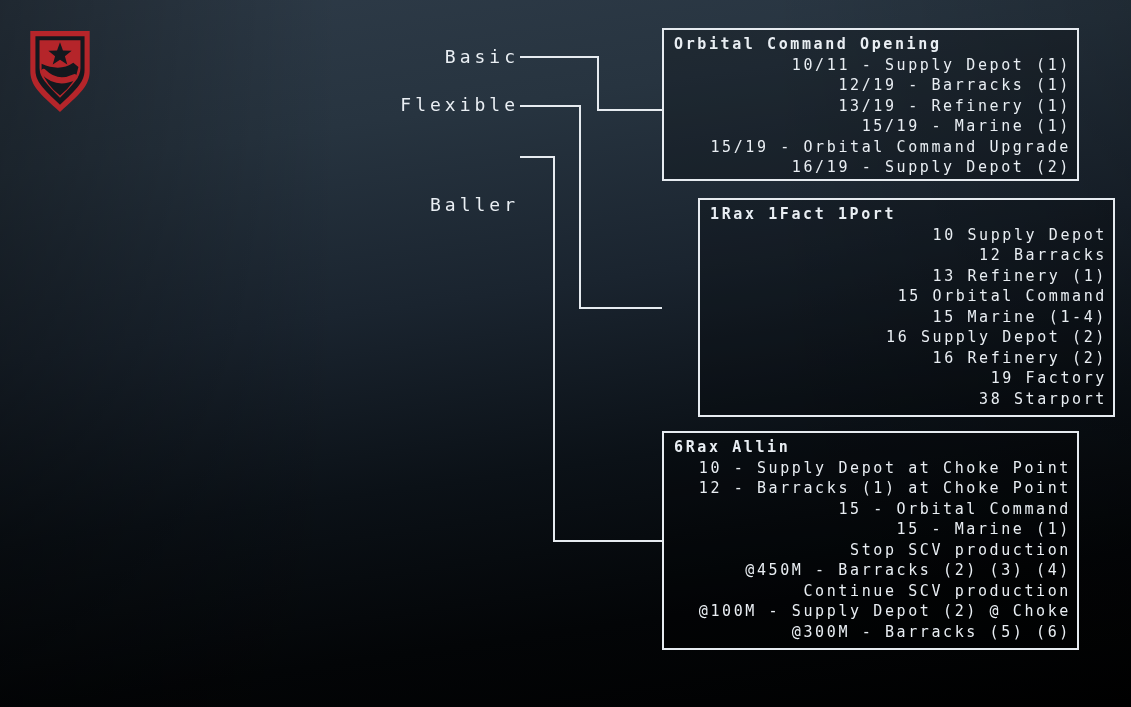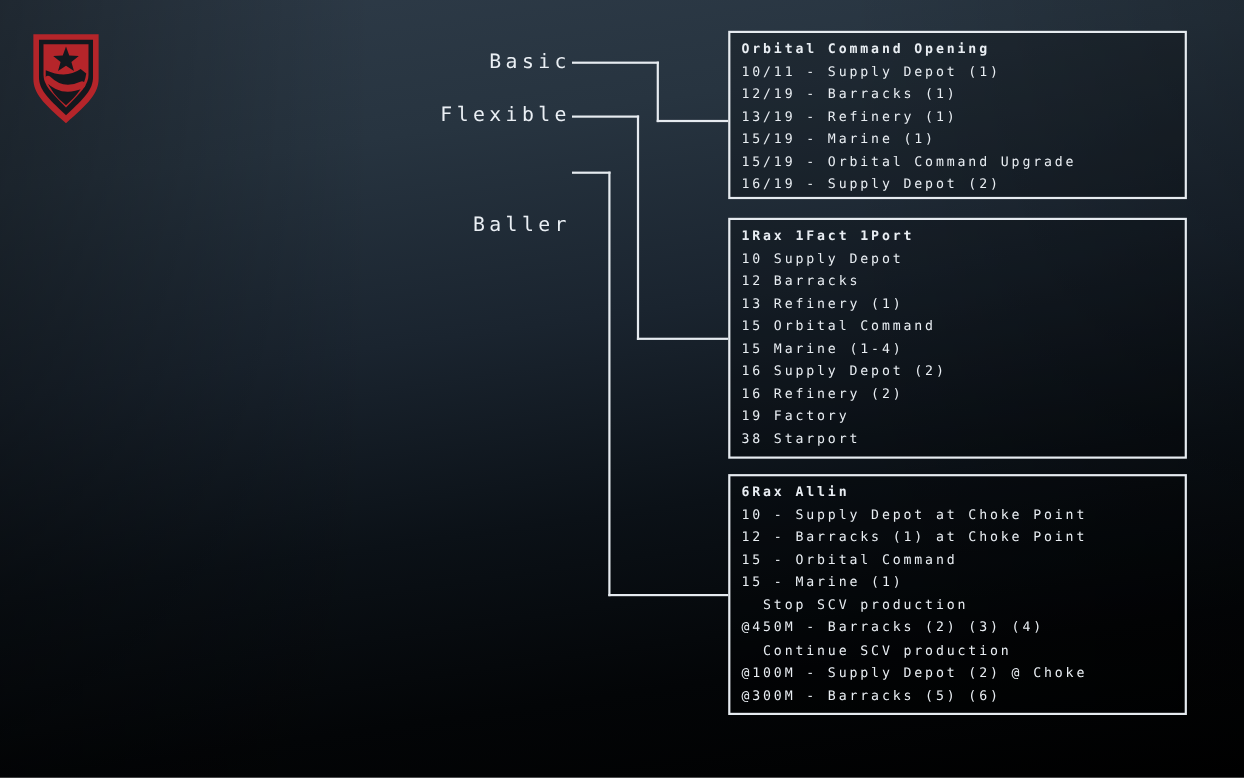--- a/index.html
+++ b/index.html
@@ -23,29 +23,29 @@
   #label-basic    { top: 46px; }
   #label-flexible { top: 94px; }
   #label-baller   { top: 146px; margin-top: 48px; }
 
   .cline { position: absolute; background: #e6ebf0; }
 
   .box {
     position: absolute; left: 662px; width: 417px; box-sizing: border-box;
     border: 2px solid #e6ebf0; background: rgba(0,0,0,0.22);
     padding: 4px 6px 0 10px;
-    color: #e9eef3; font-size: 12px; letter-spacing: 2.6px;
+    color: #e9eef3; font-size: 15px; letter-spacing: 2.6px;
     overflow: hidden;
   }
   #box-basic    { top: 28px;  height: 153px; }
-  #box-flexible { top: 198px; height: 219px; }
+  #box-flexible { top: 198px; height: 219px; margin-left: 36px; }
   #box-baller   { top: 431px; height: 219px; }
 
   .box-title { font-weight: bold; line-height: 20.5px; white-space: pre; }
-  .box-line  { line-height: 20.5px; white-space: pre; }
+  .box-line  { line-height: 20.5px; white-space: pre; text-align: right; }
 </style>
 </head>
 <body>
 
 <div class="logo">
   <svg width="68" height="88" viewBox="0 0 66 86">
     <path d="M4 5 L62 5 L62 44 C62 58 53 66 33 84 C13 66 4 58 4 44 Z" fill="#b5252a"></path>
     <path d="M9 10 L57 10 L57 43 C57 54 50 61 33 77 C16 61 9 54 9 43 Z" fill="#13181e"></path>
     <path d="M13 14 L53 14 L53 41 C53 50 46 57 33 70 C20 57 13 50 13 41 Z" fill="#b5252a"></path>
     <polygon points="33,16 35.9,24.0 44.4,24.3 37.8,29.6 40.1,37.7 33,33 25.9,37.7 28.2,29.6 21.6,24.3 30.1,24.0" fill="#13181e"></polygon>

